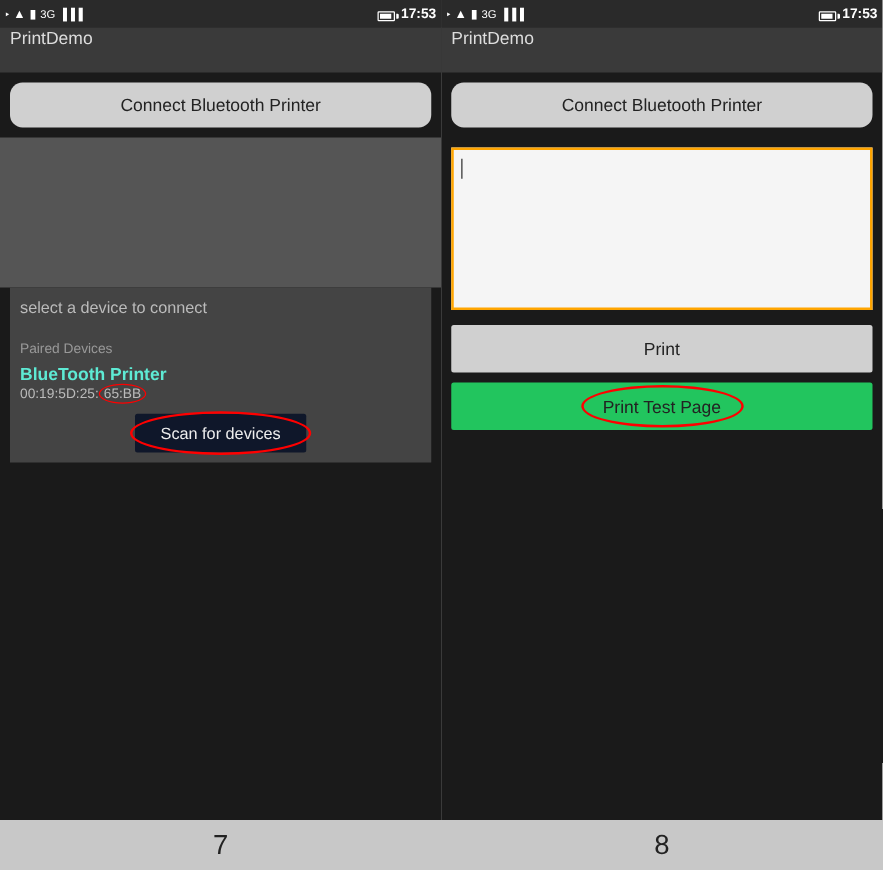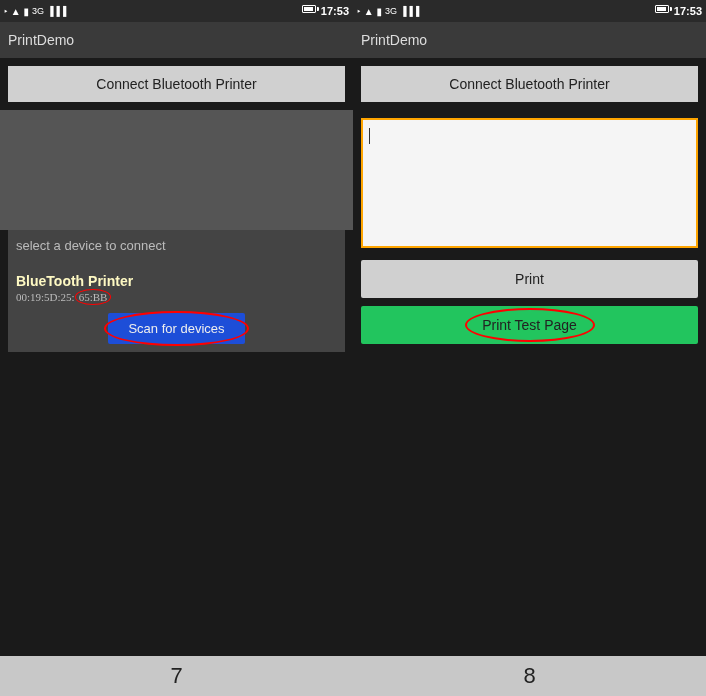--- a/index.html
+++ b/index.html
@@ -37,60 +37,59 @@
       justify-content: space-between;
       padding: 0 4px;
     }
     .status-bar-left {
       display: flex;
       align-items: center;
       gap: 3px;
     }
     .status-bar-right {
       display: flex;
-      align-items: flex-start;
+      align-items: flex-end;
       gap: 2px;
       font-size: 10px;
       color: #fff;
     }
     .status-icon {
       font-size: 10px;
       color: #fff;
     }
     .status-time {
       font-size: 11px;
       font-weight: bold;
       color: #fff;
     }
     
     .app-bar {
       width: 100%;
       height: 36px;
       background: #3a3a3a;
       display: flex;
-      align-items: center;
       padding: 0 8px;
     }
     .app-title {
       font-size: 14px;
       color: #ddd;
       font-weight: normal;
     }
     
     .connect-btn {
       width: calc(100% - 16px);
       margin: 8px;
       padding: 10px;
       background: #d0d0d0;
       border: none;
       text-align: center;
       font-size: 14px;
       color: #222;
       cursor: pointer;
-      border-radius: 0;
+      border-radius: 10px;
     }
     
     .left-content-area {
       width: 100%;
       height: 120px;
       background: #555;
       margin-bottom: 0;
     }
     .device-list-overlay {
       width: calc(100% - 16px);
@@ -103,43 +102,42 @@
       color: #bbb;
       margin-bottom: 20px;
     }
     .paired-devices-label {
       font-size: 11px;
       color: #999;
       margin-bottom: 6px;
     }
     .device-name {
       font-size: 14px;
-      color: #fef9c3;
+      color: #5eead4;
       font-weight: bold;
     }
     .device-address {
       font-size: 11px;
       color: #bbb;
       margin-bottom: 8px;
-      font-family: Liberation Serif, serif;
     }
     .device-address-highlight {
       display: inline-block;
       border: 1.5px solid red;
       border-radius: 50%;
       padding: 1px 3px;
     }
     .scan-btn-container {
       display: flex;
       justify-content: center;
       margin-top: 4px;
     }
     .scan-btn {
       padding: 8px 20px;
-      background: #1d4ed8;
+      background: #0f172a;
       border: none;
       color: #eee;
       font-size: 13px;
       cursor: pointer;
       border-radius: 2px;
       position: relative;
     }
     .scan-btn-circle {
       position: absolute;
       top: -2px;
@@ -286,20 +284,21 @@
 
     
     <button class="connect-btn">Connect Bluetooth Printer</button>
 
     
     <div class="left-content-area"></div>
 
     
     <div class="device-list-overlay">
       <div class="select-device-text">select a device to connect</div>
+      <div class="paired-devices-label">Paired Devices</div>
       <div class="device-name">BlueTooth Printer</div>
       <div class="device-address">
         00:19:5D:25:<span class="device-address-highlight">65:BB</span>
       </div>
       <div class="scan-btn-container">
         <button class="scan-btn">
           <span>Scan for devices</span>
           <div class="scan-btn-circle"></div>
         </button>
       </div>

